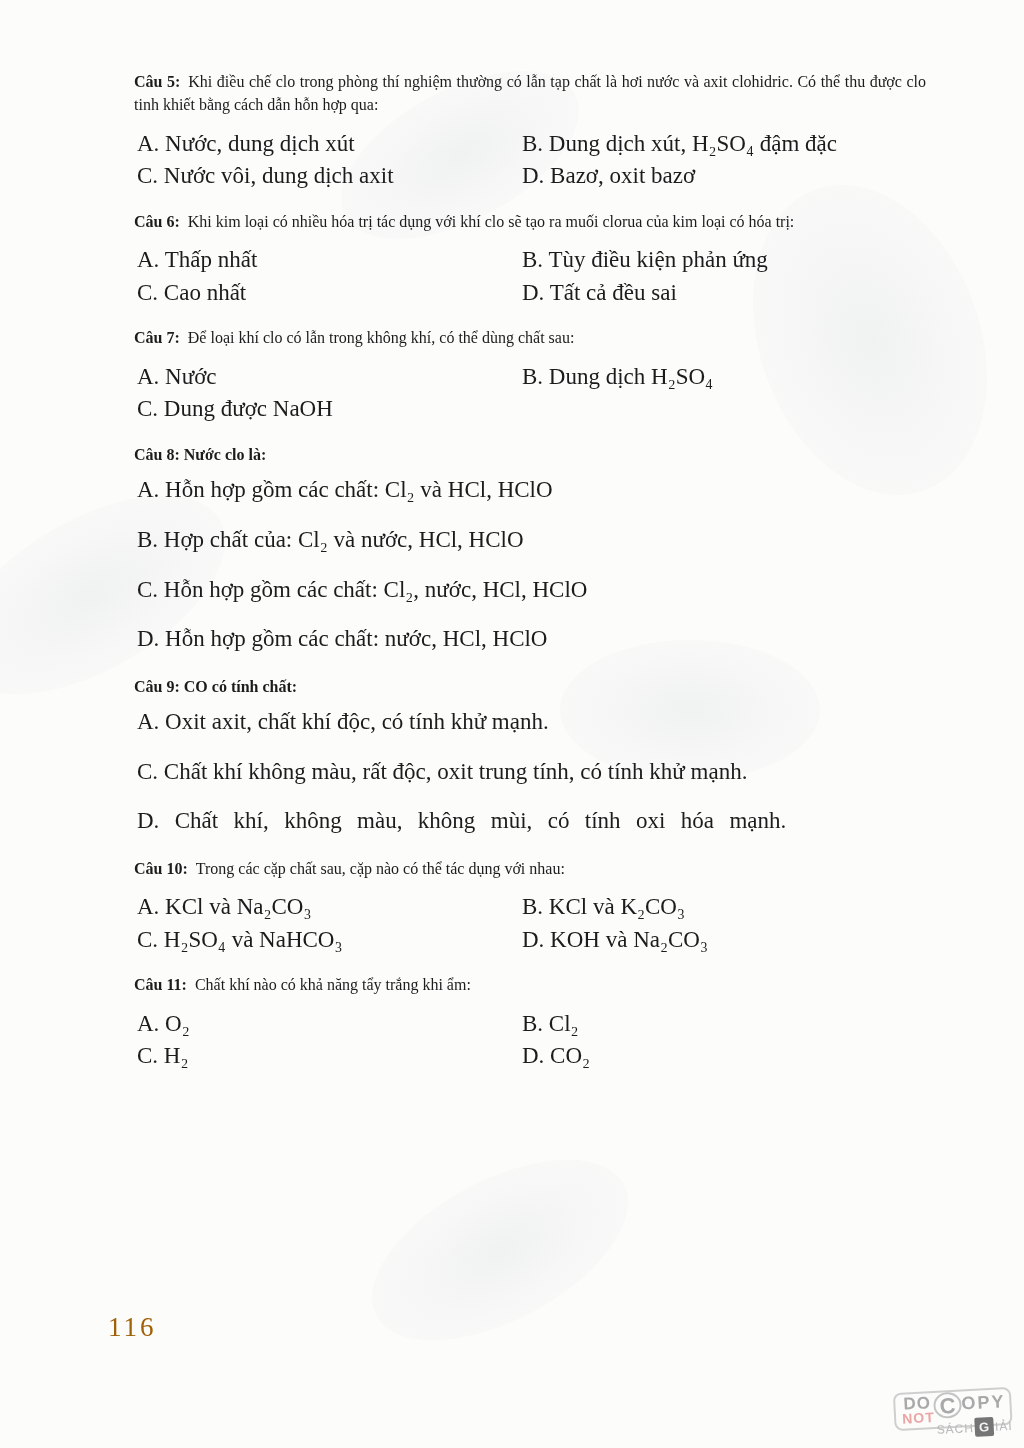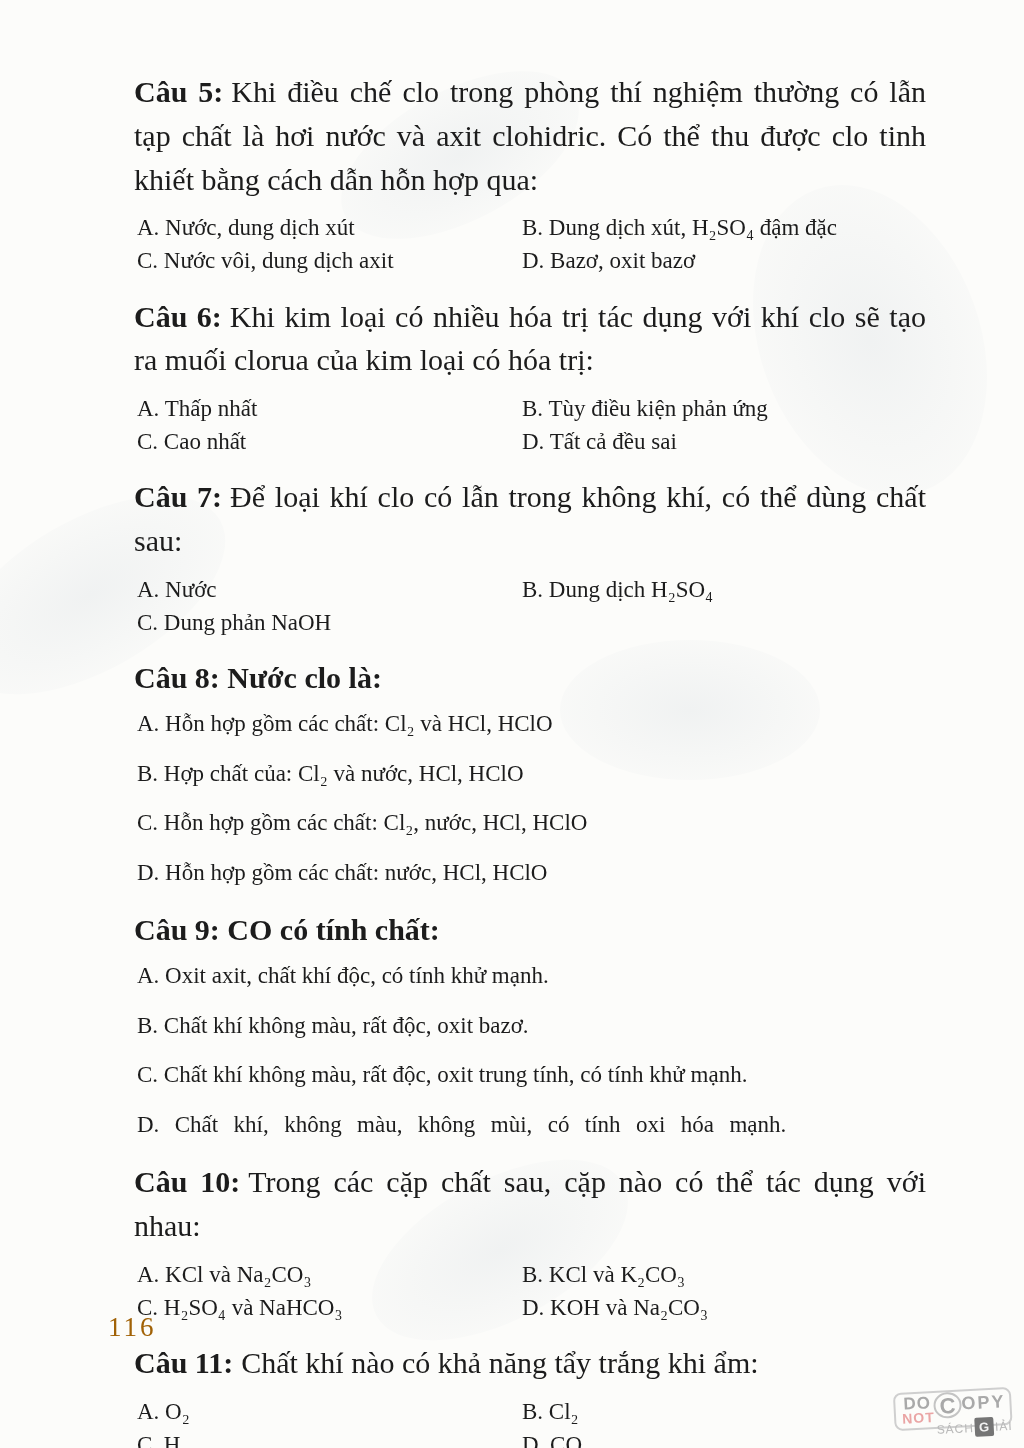--- a/index.html
+++ b/index.html
@@ -31,21 +31,21 @@
     position: absolute;
     left: 134px;
     top: 70px;
     width: 792px;
   }
 
   .question { margin-bottom: 10px; }
 
   .q-head {
     margin: 0 0 4px 0;
-    font-size: 30px;
+    font-size: 16px;
     line-height: 1.46;
     text-align: justify;
   }
   .q-label { font-weight: bold; margin-right: 8px; }
 
   .opts-grid {
     display: grid;
     grid-template-columns: 385px 1fr;
     row-gap: 5px;
     margin: 13px 0 20px 3px;
@@ -147,39 +147,38 @@
       <span class="opt">C. Cao nhất</span>
       <span class="opt">D. Tất cả đều sai</span>
     </div>
   </section>
 
   <section class="question">
     <p class="q-head"><b class="q-label">Câu 7:</b><span>Để loại khí clo có lẫn trong không khí, có thể dùng chất sau:</span></p>
     <div class="opts-grid">
       <span class="opt">A. Nước</span>
       <span class="opt">B. Dung dịch H₂SO₄</span>
-      <span class="opt">C. Dung phản NaOH</span>
+      <span class="opt">C. Dung được NaOH</span>
     </div>
   </section>
 
   <section class="question">
     <p class="q-head"><b class="q-label">Câu 8: Nước clo là:</b><span></span></p>
     <div class="opts-list">
       <span class="opt">A. Hỗn hợp gồm các chất: Cl₂ và HCl, HClO</span>
       <span class="opt">B. Hợp chất của: Cl₂ và nước, HCl, HClO</span>
       <span class="opt">C. Hỗn hợp gồm các chất: Cl₂, nước, HCl, HClO</span>
       <span class="opt">D. Hỗn hợp gồm các chất: nước, HCl, HClO</span>
     </div>
   </section>
 
   <section class="question">
     <p class="q-head"><b class="q-label">Câu 9: CO có tính chất:</b><span></span></p>
     <div class="opts-list">
       <span class="opt">A. Oxit axit, chất khí độc, có tính khử mạnh.</span>
-      <span class="opt">B. Chất khí không màu, rất độc, oxit bazơ.</span>
       <span class="opt">C. Chất khí không màu, rất độc, oxit trung tính, có tính khử mạnh.</span>
       <span class="opt spread">D. Chất khí, không màu, không mùi, có tính oxi hóa mạnh.</span>
     </div>
   </section>
 
   <section class="question">
     <p class="q-head"><b class="q-label">Câu 10:</b><span>Trong các cặp chất sau, cặp nào có thể tác dụng với nhau:</span></p>
     <div class="opts-grid">
       <span class="opt">A. KCl và Na₂CO₃</span>
       <span class="opt">B. KCl và K₂CO₃</span>

